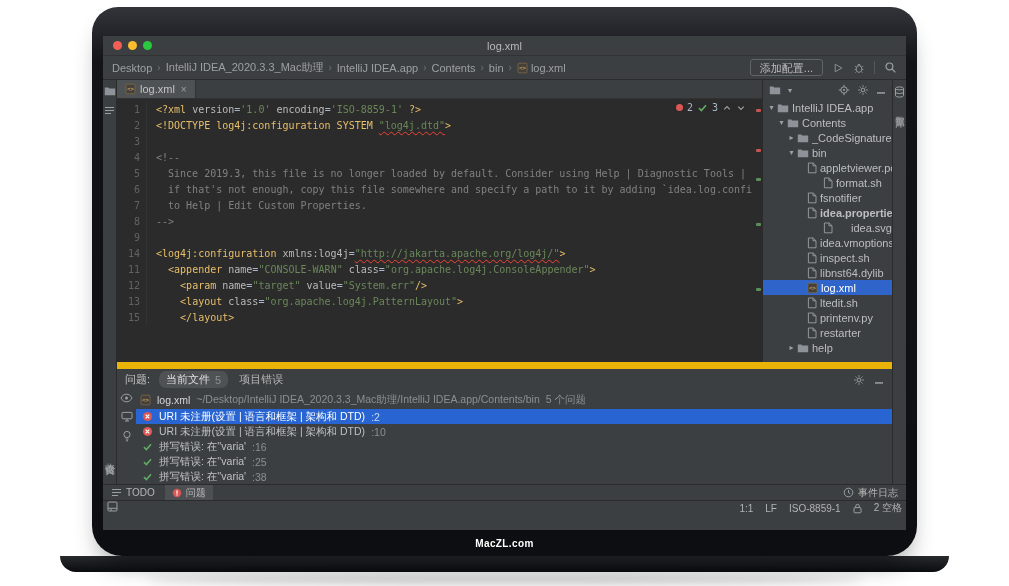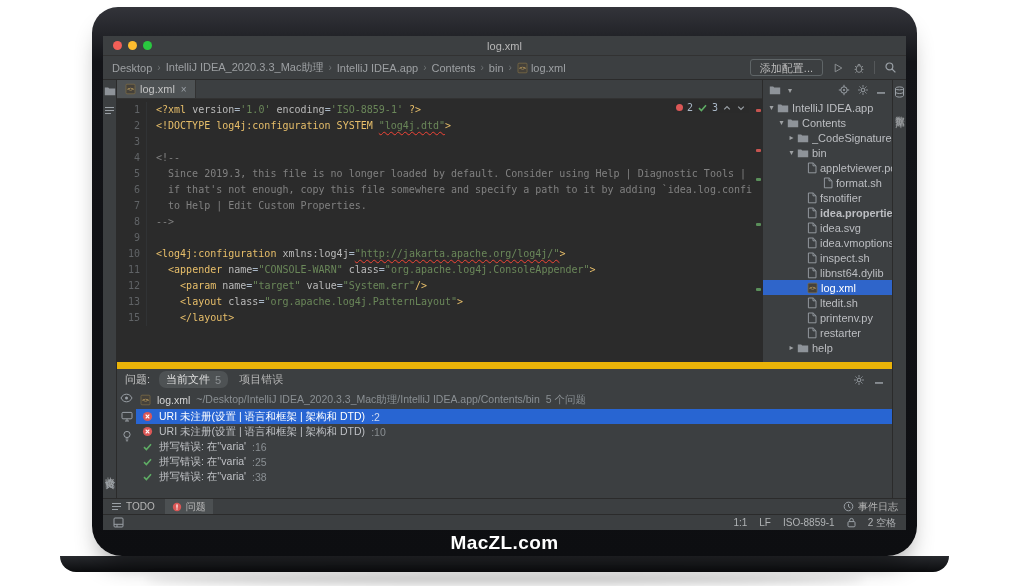--- a/index.html
+++ b/index.html
@@ -1,20 +1,20 @@
 <!DOCTYPE html>
 <html><head>
 <meta charset="utf-8">
 <style>
 *{margin:0;padding:0;box-sizing:border-box}
 html,body{width:1009px;height:586px;overflow:hidden;background:#fff;font-family:"Liberation Sans",sans-serif}
 .laptop{width:825px;margin:7px auto 0;position:relative}
 .lbody{background:linear-gradient(180deg,#33343a 0%,#131418 10%,#0d0e11 100%);border-radius:26px 26px 30px 30px;padding:29px 11px 0;box-shadow:0 16px 26px -10px rgba(0,0,0,.45)}
 .screen{width:803px;height:494px;background:#2b2b2b;overflow:hidden;display:flex;flex-direction:column;font-size:11px;color:#bbb}
-.chin{height:26px;display:flex;align-items:center;justify-content:center;color:#fff;font-weight:bold;font-size:19px;letter-spacing:.4px}
+.chin{height:26px;display:flex;align-items:center;justify-content:center;color:#fff;font-weight:bold;font-size:10px;letter-spacing:.4px}
 .base{width:889px;height:16px;margin:0 auto;background:linear-gradient(180deg,#282a2e,#0b0c0e);border-radius:0 0 42px 42px}
 .floor{width:720px;height:9px;margin:3px auto 0;background:rgba(0,0,0,.22);filter:blur(5px);border-radius:50%}
 .ic{display:inline-flex;align-items:center;justify-content:center;line-height:0;flex:none}
 
 .titlebar{height:20px;background:#3c3f41;position:relative;display:flex;align-items:center;justify-content:center;border-bottom:1px solid #323232;flex:none}
 .traffic{position:absolute;left:10px;top:0;height:100%;display:flex;align-items:center;gap:6px}
 .tl{width:9px;height:9px;border-radius:50%;display:inline-block}
 .tl.red{background:#f35f57}.tl.yel{background:#fdbc2e}.tl.grn{background:#29c83f}
 .wtitle{font-size:11px;color:#b8b8b8}
 
@@ -82,21 +82,21 @@
 .prows{flex:1}
 .prow{height:15px;display:flex;align-items:center;gap:6px;padding:0 6px;white-space:nowrap;font-size:10.5px}
 .pmsg{color:#bfc1c5}
 .ploc{color:#8a8f93}
 .prow.sel{background:#2865d2}.prow.sel .pmsg{color:#fff}.prow.sel .ploc{color:#cdd9f2}
 
 .twbar{height:16px;background:#3c3f41;border-top:1px solid #2b2b2b;display:flex;align-items:stretch;gap:10px;padding:0 8px;font-size:10px;flex:none}
 .twitem{display:flex;align-items:center;gap:4px;color:#b6b6b6}
 .twitem.active{background:#4c5052;padding:0 7px}
 .twright{margin-left:auto;display:flex;align-items:center;gap:4px;color:#b6b6b6}
-.statusbar{height:16px;background:#3c3f41;border-top:1px solid #2b2b2b;display:flex;align-items:center;padding:0 10px;font-size:10px;color:#b0b3b5;flex:none}
+.statusbar{height:30px;background:#3c3f41;border-top:1px solid #2b2b2b;display:flex;align-items:flex-start;padding:0 4px;font-size:10px;color:#b0b3b5;flex:none}
 .sbright{margin-left:auto;display:flex;align-items:center;gap:12px}
 .sbitem{display:flex;align-items:center;gap:3px}
 </style>
 </head>
 <body>
 
 <div class="laptop">
   <div class="lbody">
     <div class="screen">
 
@@ -236,21 +236,21 @@
                     </div>
                     <div class="cl">
                       <span class="ln">8</span>
                       <span class="cd"><span class="tk-c">--&gt;</span></span>
                     </div>
                     <div class="cl">
                       <span class="ln">9</span>
                       <span class="cd"></span>
                     </div>
                     <div class="cl">
-                      <span class="ln">10</span>
+                      <span class="ln">14</span>
                       <span class="cd"><span class="tk-t">&lt;log4j:configuration </span><span class="tk-a">xmlns:log4j</span><span class="tk-p">=</span><span class="tk-e">"http://jakarta.apache.org/log4j/"</span><span class="tk-t">&gt;</span></span>
                     </div>
                     <div class="cl">
                       <span class="ln">11</span>
                       <span class="cd"><span class="tk-p">  </span><span class="tk-t">&lt;appender </span><span class="tk-a">name</span><span class="tk-p">=</span><span class="tk-s">"CONSOLE-WARN"</span><span class="tk-p"> </span><span class="tk-a">class</span><span class="tk-p">=</span><span class="tk-s">"org.apache.log4j.ConsoleAppender"</span><span class="tk-t">&gt;</span></span>
                     </div>
                     <div class="cl">
                       <span class="ln">12</span>
                       <span class="cd"><span class="tk-p">    </span><span class="tk-t">&lt;param </span><span class="tk-a">name</span><span class="tk-p">=</span><span class="tk-s">"target"</span><span class="tk-p"> </span><span class="tk-a">value</span><span class="tk-p">=</span><span class="tk-s">"System.err"</span><span class="tk-t">/&gt;</span></span>
                     </div>
@@ -391,21 +391,21 @@
                   <div class="trow" style="padding-left: 34px; font-weight: bold;">
                     <span class="chev"></span>
                     <span class="ic">
                       <svg width="10" height="12" viewBox="0 0 10 12">
                         <path d="M1.4 1h4.8L9 3.8v7H1.4z" fill="none" stroke="#9aa0a6" stroke-width=".9"></path>
                         <path d="M6 1.2v2.6h2.8" fill="none" stroke="#9aa0a6" stroke-width=".9"></path>
                       </svg>
                     </span>
                     <span class="tlabel">idea.properties</span>
                   </div>
-                  <div class="trow" style="padding-left: 34px;">
+                  <div class="trow" style="padding-left: 34px; justify-content: space-between;">
                     <span class="chev"></span>
                     <span class="ic">
                       <svg width="10" height="12" viewBox="0 0 10 12">
                         <path d="M1.4 1h4.8L9 3.8v7H1.4z" fill="none" stroke="#9aa0a6" stroke-width=".9"></path>
                         <path d="M6 1.2v2.6h2.8" fill="none" stroke="#9aa0a6" stroke-width=".9"></path>
                       </svg>
                     </span>
                     <span class="tlabel">idea.svg</span>
                   </div>
                   <div class="trow" style="padding-left: 34px;">

